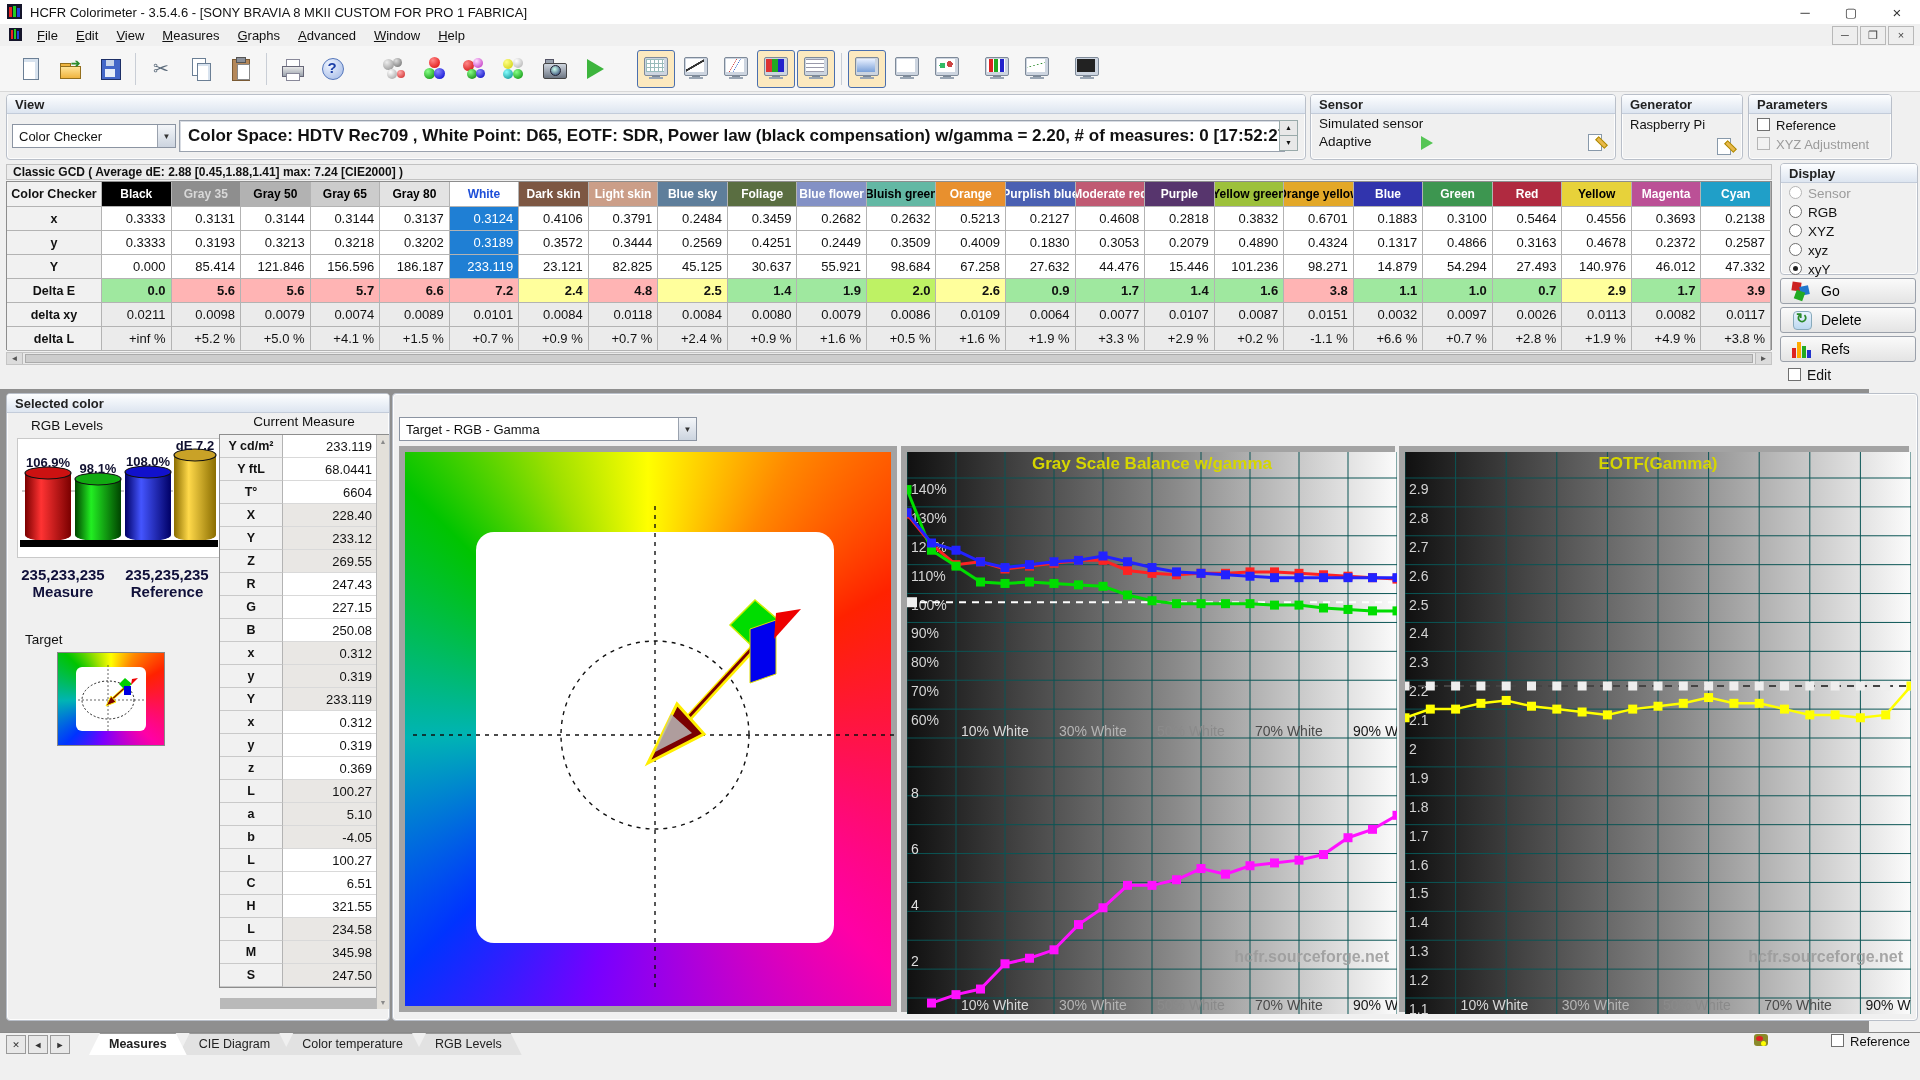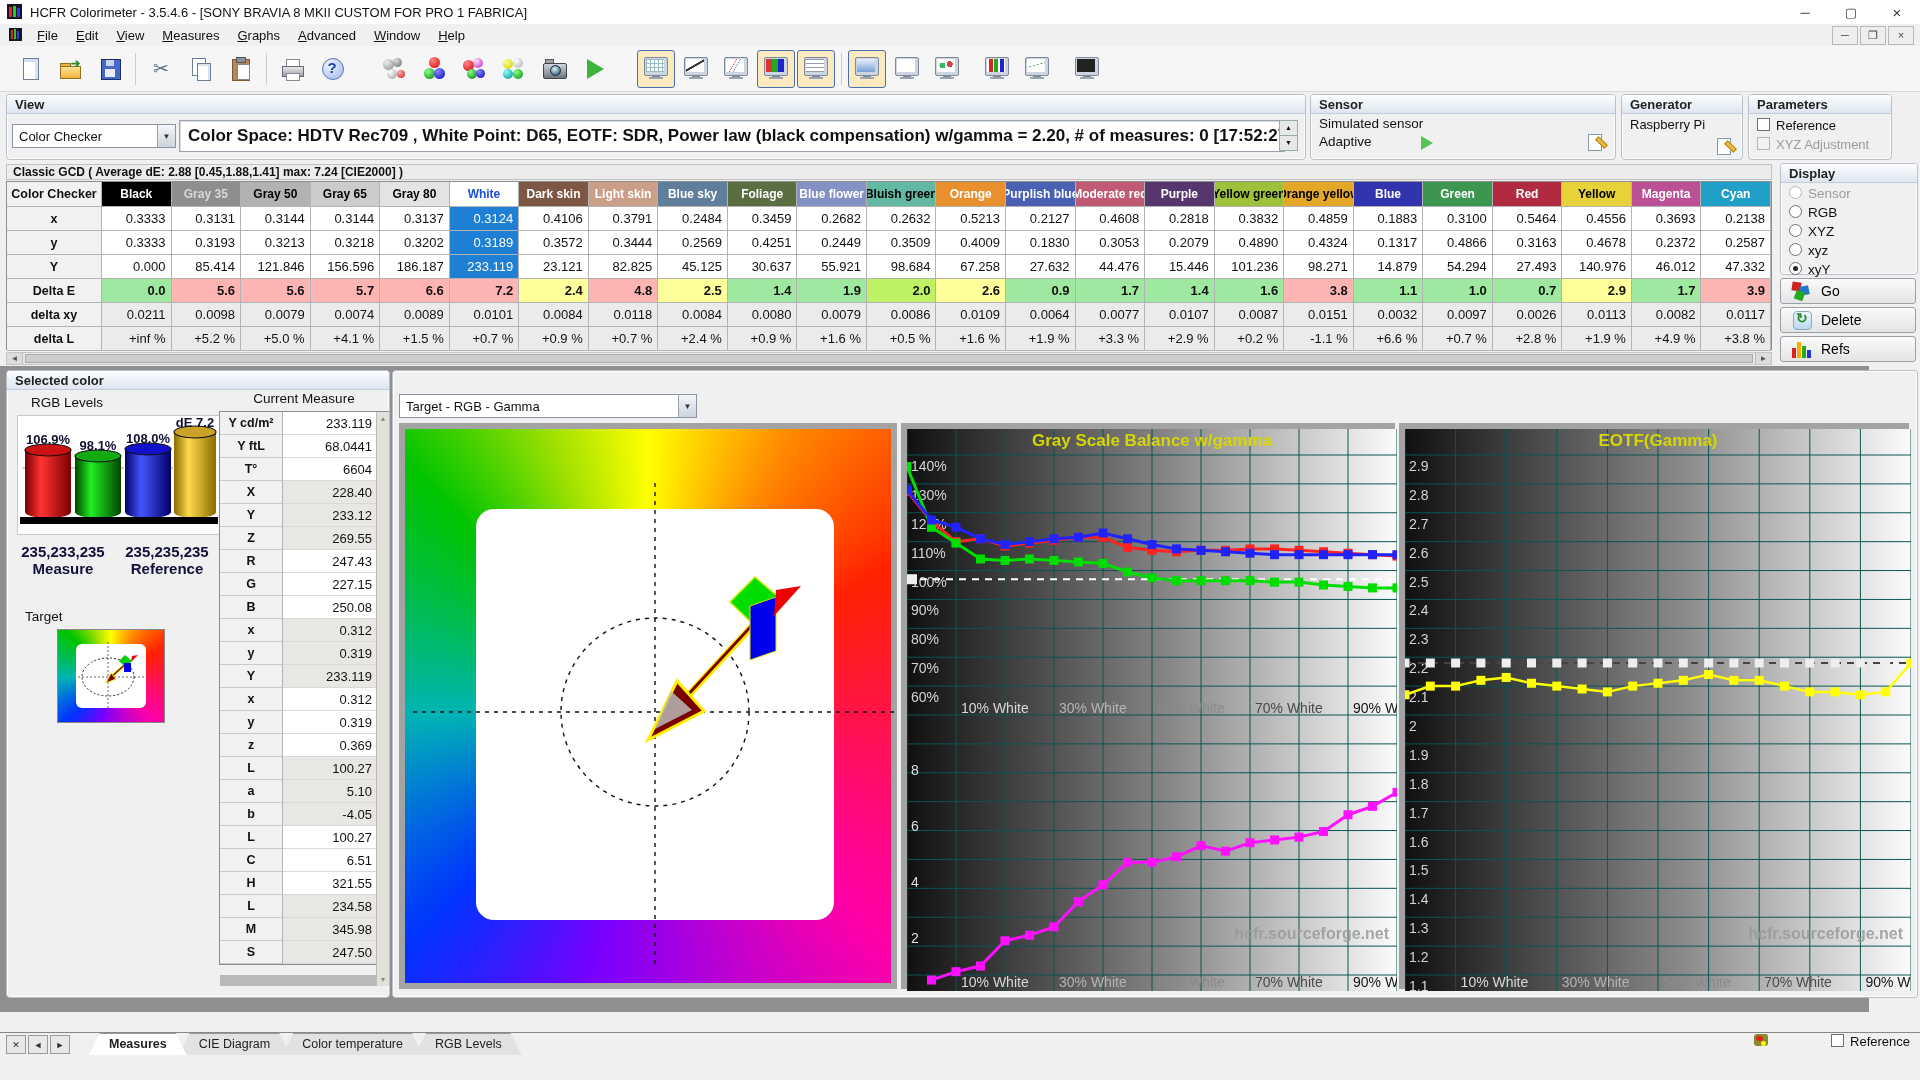--- a/index.html
+++ b/index.html
@@ -49,21 +49,21 @@
   #gcd-table .shade{background:#ebebeb;}
   #gcd-table .de{font-weight:bold;padding-left:12px;}
   .hscroll{left:6px;top:190px;width:1766px;height:13px;background:#e9e9e9;border:1px solid #c5c5c5;box-sizing:border-box;display:flex;}
   .hscroll .arr{width:15px;background:#dcdcdc;border-right:1px solid #bbb;font-size:8px;display:flex;align-items:center;justify-content:center;color:#555;}
   .hscroll .thumb{flex:1;background:#cdcdcd;border:1px solid #aaa;margin:1px 2px;}
   .hscroll .arrR{margin-left:auto;border-left:1px solid #bbb;border-right:none;}
 
   .dbtn{position:absolute;left:1780px;width:136px;height:26px;background:linear-gradient(#fafafa,#e4e4e4);border:1px solid #9aa0aa;border-radius:3px;display:flex;align-items:center;gap:8px;padding-left:10px;box-sizing:border-box;font-size:14px;}
 
   
-  .band-bottom{left:0;top:366px;width:1869px;height:646px;background:#8f8f8f;}
+  .band-bottom{left:0;top:389px;width:1869px;height:646px;background:#8f8f8f;}
   .pbody{position:relative;}
 
   
   .rgbbox{position:absolute;left:10px;top:44px;width:204px;height:118px;background:#fff;border:1px solid #c9c9c9;}
   .mr-val{font-weight:bold;font-size:15px;color:#10103a;text-align:center;}
   .cm-title{position:absolute;left:212px;top:20px;width:170px;text-align:center;font-size:13.5px;}
   #cm-rows{position:absolute;left:212px;top:40px;width:170px;border:1px solid #8d8d8d;background:#fff;box-sizing:border-box;}
   .cmrow{display:flex;height:23px;box-sizing:border-box;}
   .cmrow .l{width:62px;background:#f1f1f1;border-right:1px solid #b3b3b3;border-bottom:1px solid #c9c9c9;font-weight:bold;font-size:12.5px;display:flex;align-items:center;justify-content:center;}
   .cmrow .v{flex:1;border-bottom:1px solid #d9d9d9;font-size:13px;display:flex;align-items:center;justify-content:flex-end;padding-right:16px;}
@@ -409,21 +409,21 @@
         <div class="">0.3791</div>
         <div class="">0.2484</div>
         <div class="">0.3459</div>
         <div class="">0.2682</div>
         <div class="">0.2632</div>
         <div class="">0.5213</div>
         <div class="">0.2127</div>
         <div class="">0.4608</div>
         <div class="">0.2818</div>
         <div class="">0.3832</div>
-        <div class="">0.4859</div>
+        <div class="">0.6701</div>
         <div class="">0.1883</div>
         <div class="">0.3100</div>
         <div class="">0.5464</div>
         <div class="">0.4556</div>
         <div class="">0.3693</div>
         <div class="">0.2138</div>
         <div class="rl">y</div>
         <div class="">0.3333</div>
         <div class="">0.3193</div>
         <div class="">0.3213</div>

